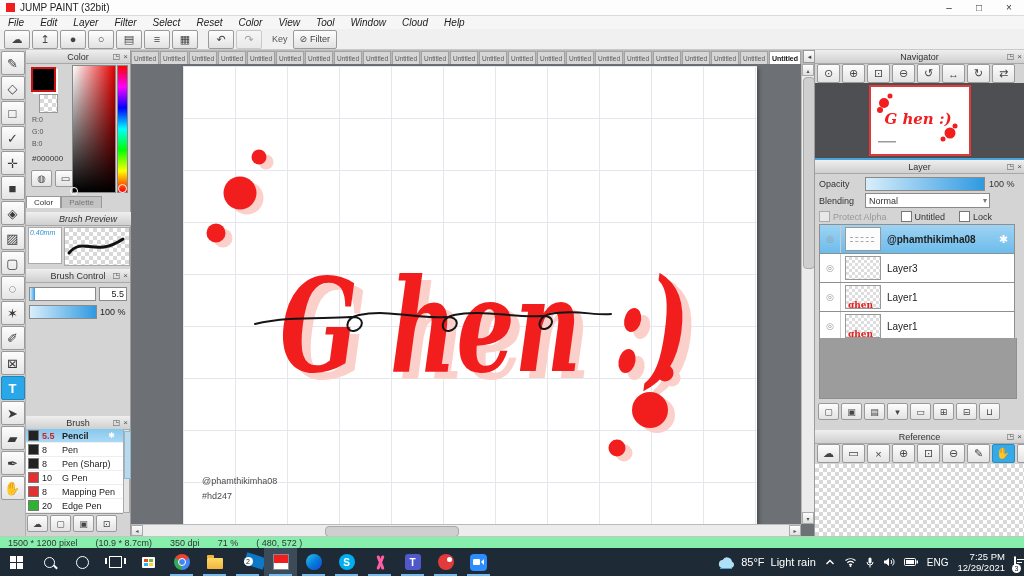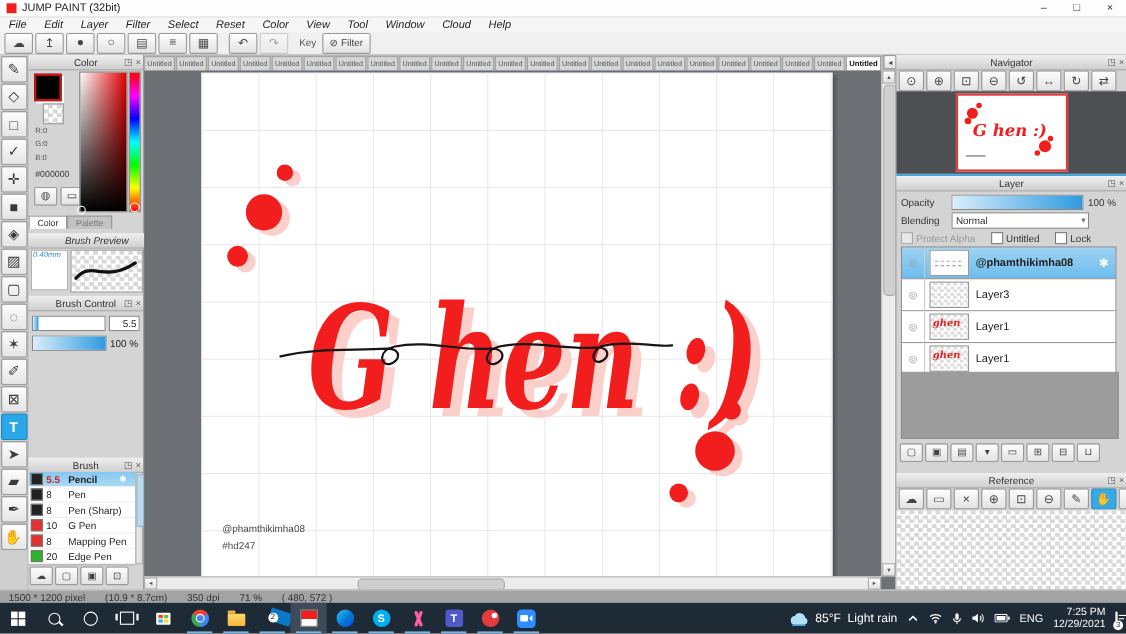--- a/index.html
+++ b/index.html
@@ -125,31 +125,31 @@
   .chk.dim{color:#999;}
   .chk.dim .chkbox{border-color:#aaa;background:#e8e8e8;}
   #layer-rows{position:absolute;left:4px;top:64px;width:196px;}
   .layer-row{height:28px;background:#fff;border:1px solid #8f8f8f;border-top:none;display:flex;align-items:center;font-size:10px;position:relative;}
   .layer-row:first-child{border-top:1px solid #8f8f8f;}
   .layer-row.selected{background:linear-gradient(#9ed3f3,#6cbcec);font-weight:bold;}
   .eye{width:20px;text-align:center;color:#999;font-size:9px;border-right:1px solid #ccc;align-self:stretch;display:flex;align-items:center;justify-content:center;}
   .lthumb{width:34px;height:22px;border:1px solid #999;margin:0 6px 0 4px;position:relative;overflow:hidden;flex:none;
     background:conic-gradient(#ddd 25%,#fff 0 50%,#ddd 0 75%,#fff 0) 0 0/6px 6px;}
   .layer-row.thumb-user .lthumb{background:#fcfcfc;}
-  .mini-art{position:absolute;left:2px;top:3px;font-family:"DejaVu Serif",serif;font-style:italic;font-weight:bold;font-size:9px;color:#e32222;}
+  .mini-art{position:absolute;left:2px;top:14px;font-family:"DejaVu Serif",serif;font-weight:bold;font-size:9px;color:#e32222;}
   .layer-row.thumb-user .lthumb::after{content:"";position:absolute;left:4px;top:9px;width:24px;height:3px;border-top:1px dashed #aaa;border-bottom:1px dashed #aaa;}
   .lgear{display:none;position:absolute;right:6px;color:#fff;font-size:11px;}
   .layer-row.selected .lgear{display:block;}
   #layer-gray{position:absolute;left:4px;top:178px;width:196px;height:60px;background:#9c9c9c;border:1px solid #8f8f8f;border-top:none;}
   #layer-foot{position:absolute;left:3px;top:243px;display:flex;gap:2px;align-items:center;}
   #reference{position:absolute;left:0;top:380px;width:209px;height:106px;}
   #ref-tools{position:absolute;left:2px;top:14px;display:flex;gap:2px;}
   #ref-body{position:absolute;left:0;top:34px;width:209px;height:72px;}
   
-  #statusbar{position:absolute;left:0;top:536px;width:1024px;height:12px;background:#a3a3a3;border-top:1px solid #c5c5c5;
+  #statusbar{position:absolute;left:0;top:536px;width:1024px;height:12px;background:#86efac;border-top:1px solid #c5c5c5;
     display:flex;align-items:center;font-size:9px;color:#333;gap:18px;padding-left:8px;box-sizing:border-box;}
   
   #taskbar{position:absolute;left:0;top:548px;width:1024px;height:28px;background:var(--taskbar);display:flex;align-items:center;color:#fff;}
   .tk{width:33px;height:28px;display:flex;align-items:center;justify-content:center;position:relative;flex:none;}
   .tk.open::after{content:"";position:absolute;left:5px;right:5px;bottom:0;height:2px;background:#76b9ed;}
   .tk.activeapp{background:#3c4b5a;}
   .start-grid{display:grid;grid-template-columns:6px 6px;grid-template-rows:6px 6px;gap:1px;}
   .start-grid i{background:#fff;}
   .search-glass{width:9px;height:9px;border:1.5px solid #fff;border-radius:50%;position:relative;}
   .search-glass::after{content:"";position:absolute;left:8px;top:8px;width:5px;height:1.5px;background:#fff;transform:rotate(45deg);}

